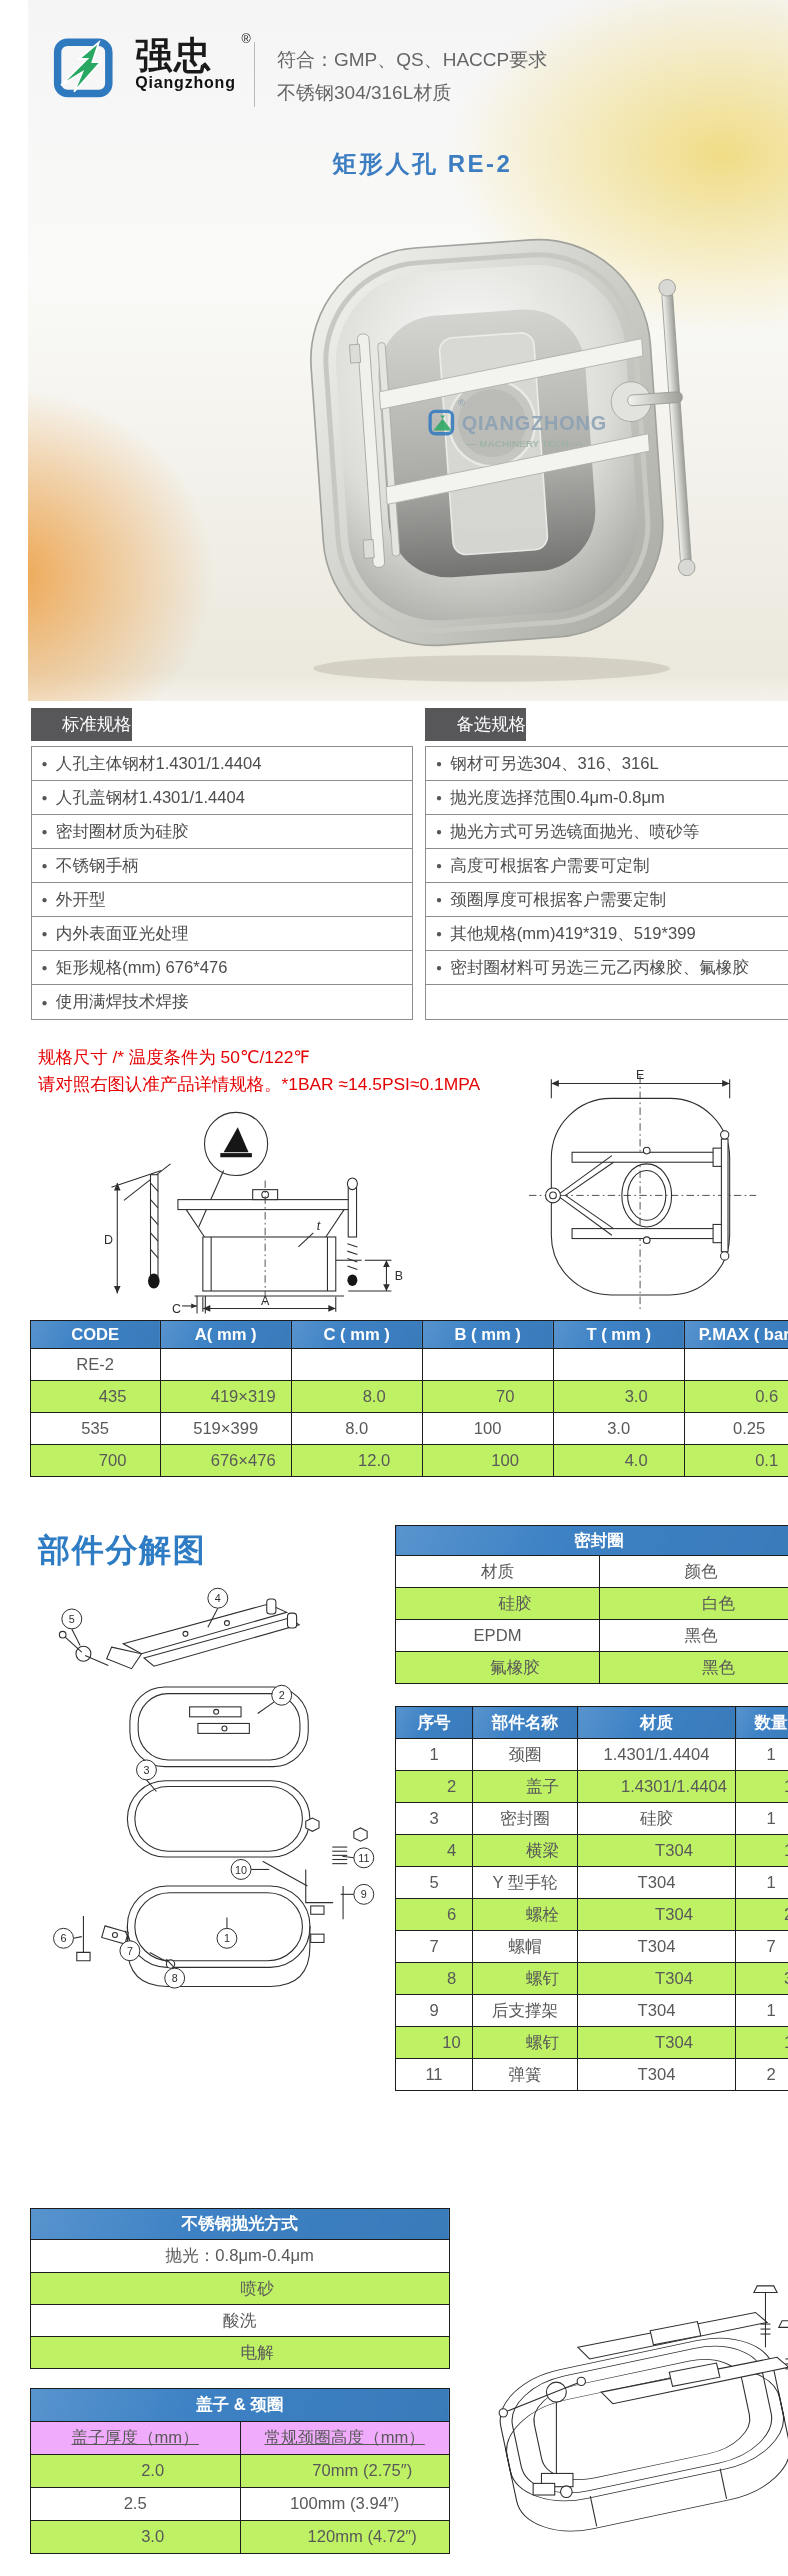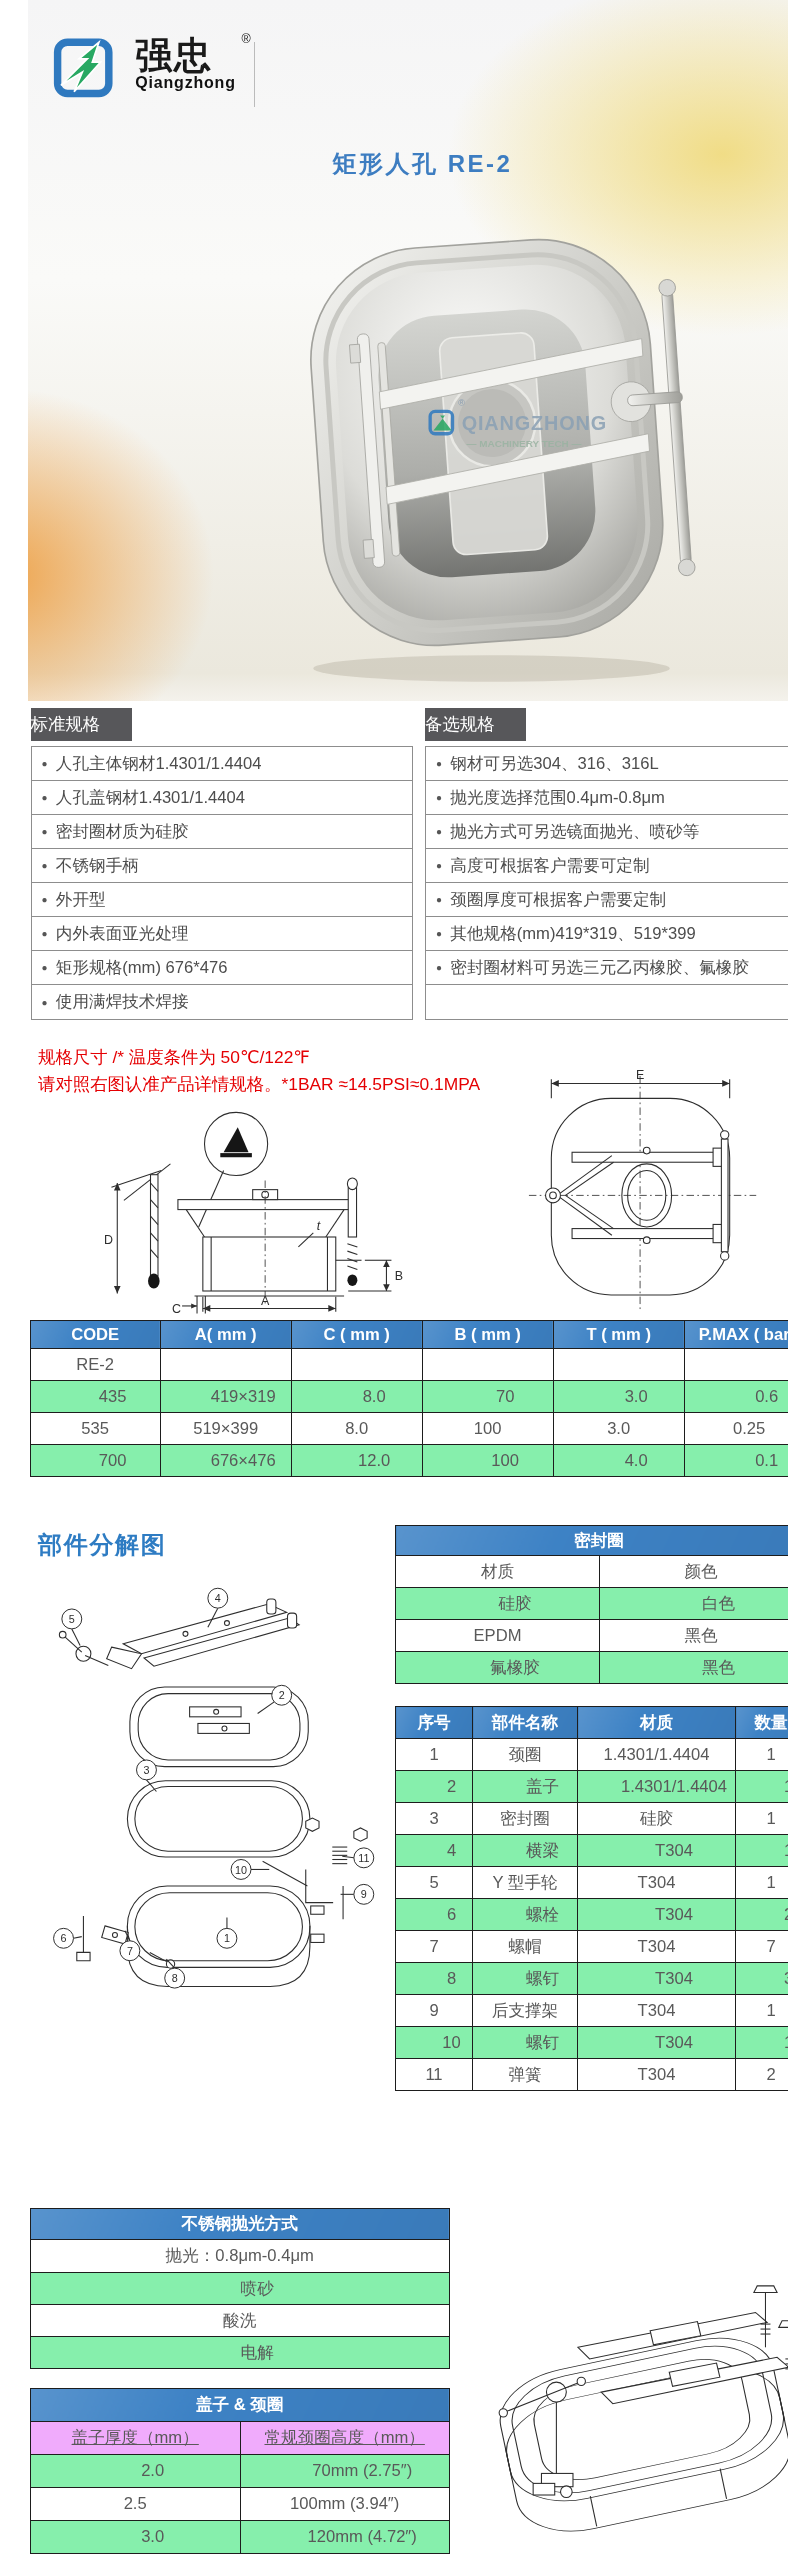--- a/index.html
+++ b/index.html
@@ -18,40 +18,40 @@
   .brand-reg{position:absolute;right:-15px;top:-5px;font-size:12.5px;color:#1a1a1a;}
   .brand-en{font-size:16px;font-weight:bold;color:#111;letter-spacing:0.8px;}
   .hdr-div{position:absolute;left:226px;top:42px;width:0.8px;height:65px;background:#bbb;}
   .tagline{position:absolute;left:249px;top:43px;font-size:19px;color:#666;line-height:33px;}
 
   .title{position:absolute;left:0;top:148px;width:789px;text-align:center;
          font-size:24px;font-weight:bold;color:#3d7dc1;letter-spacing:2.5px;}
 
   
   .spec-hdr{position:absolute;width:101px;height:33px;background:#57575a;color:#fff;
-            font-size:17.4px;line-height:33px;text-align:left;}
+            font-size:17.4px;line-height:33px;text-align:right;}
   .spec-list{position:absolute;width:382px;border:0.8px solid #8d8d8d;background:#fff;box-sizing:border-box;}
   .spec-item{height:34px;border-bottom:0.8px solid #8d8d8d;display:flex;align-items:center;
              padding:0 10px;font-size:16.6px;color:#4d4d4d;box-sizing:border-box;}
   .spec-item:last-child{border-bottom:none;}
   .bullet{font-size:10px;margin-right:8.3px;color:#555;}
 
   
   .note{position:absolute;left:10px;color:#e50003;font-size:17.4px;line-height:26px;}
 
   
   table.tbl{border-collapse:collapse;table-layout:fixed;position:absolute;background:#fff;}
   .tbl th,.tbl td{border:1.7px solid #1d1d1d;text-align:center;vertical-align:middle;
                   padding:0;font-size:16.6px;color:#595959;overflow:hidden;}
   .tbl th{background:#3d82c5;color:#fff;font-weight:700;
           background-image:linear-gradient(115deg,rgba(255,255,255,.14),rgba(255,255,255,0) 40%,rgba(0,0,0,.06));}
-  tr.alt td{background:#86efac;padding-left:35px;}
+  tr.alt td{background:#bef264;padding-left:35px;}
   .sub td{background:#f0abfc;text-decoration:underline;}
 
-  .exp-heading{position:absolute;left:10px;top:1529px;font-size:24px;font-weight:bold;
+  .exp-heading{position:absolute;left:10px;top:1529px;font-size:32px;font-weight:bold;
                color:#2e7cc3;letter-spacing:1.7px;}
 
   svg{display:block;}
   .ln{stroke:#2e2e2e;stroke-width:1.3;fill:none;}
   .lnf{stroke:#2e2e2e;stroke-width:1.3;fill:#fff;}
   .dash{stroke:#2e2e2e;stroke-width:1;fill:none;stroke-dasharray:9 4 2 4;}
   .dim{font-size:15px;fill:#2e2e2e;}
   .bal{stroke:#2e2e2e;stroke-width:1.2;fill:#fff;}
   .baltxt{font-size:13px;fill:#2e2e2e;text-anchor:middle;}
 </style>
@@ -67,20 +67,24 @@
         <rect x="8" y="6" width="62" height="62" rx="12" fill="none" stroke="#2f79bf" stroke-width="9"></rect>
         <path d="M12 58 L44 26 L34 26 L58 6 L50 30 L60 30 L28 66 L38 42 Z" fill="#28a862" stroke="#fff" stroke-width="2"></path>
       </svg>
       <div class="brand-txt">
         <div class="brand-cn">强忠</div>
         <div class="brand-reg">®</div>
         <div class="brand-en">Qiangzhong</div>
       </div>
     </div>
     <div class="hdr-div"></div>
+    <div class="tagline">
+      <div>符合：GMP、QS、HACCP要求</div>
+      <div>不锈钢304/316L材质</div>
+    </div>
 
     <div class="title">矩形人孔 RE-2</div>
 
     <svg style="position:absolute;left:231px;top:214px" width="470" height="481" viewBox="0 0 566 580">
       <defs>
         <linearGradient id="mSteel" x1="0" y1="0" x2="1" y2="1">
           <stop offset="0" stop-color="#f4f4f1"></stop>
             <stop offset=".5" stop-color="#cfcfca"></stop>
             <stop offset="1" stop-color="#a8a8a3"></stop>
         </linearGradient>

